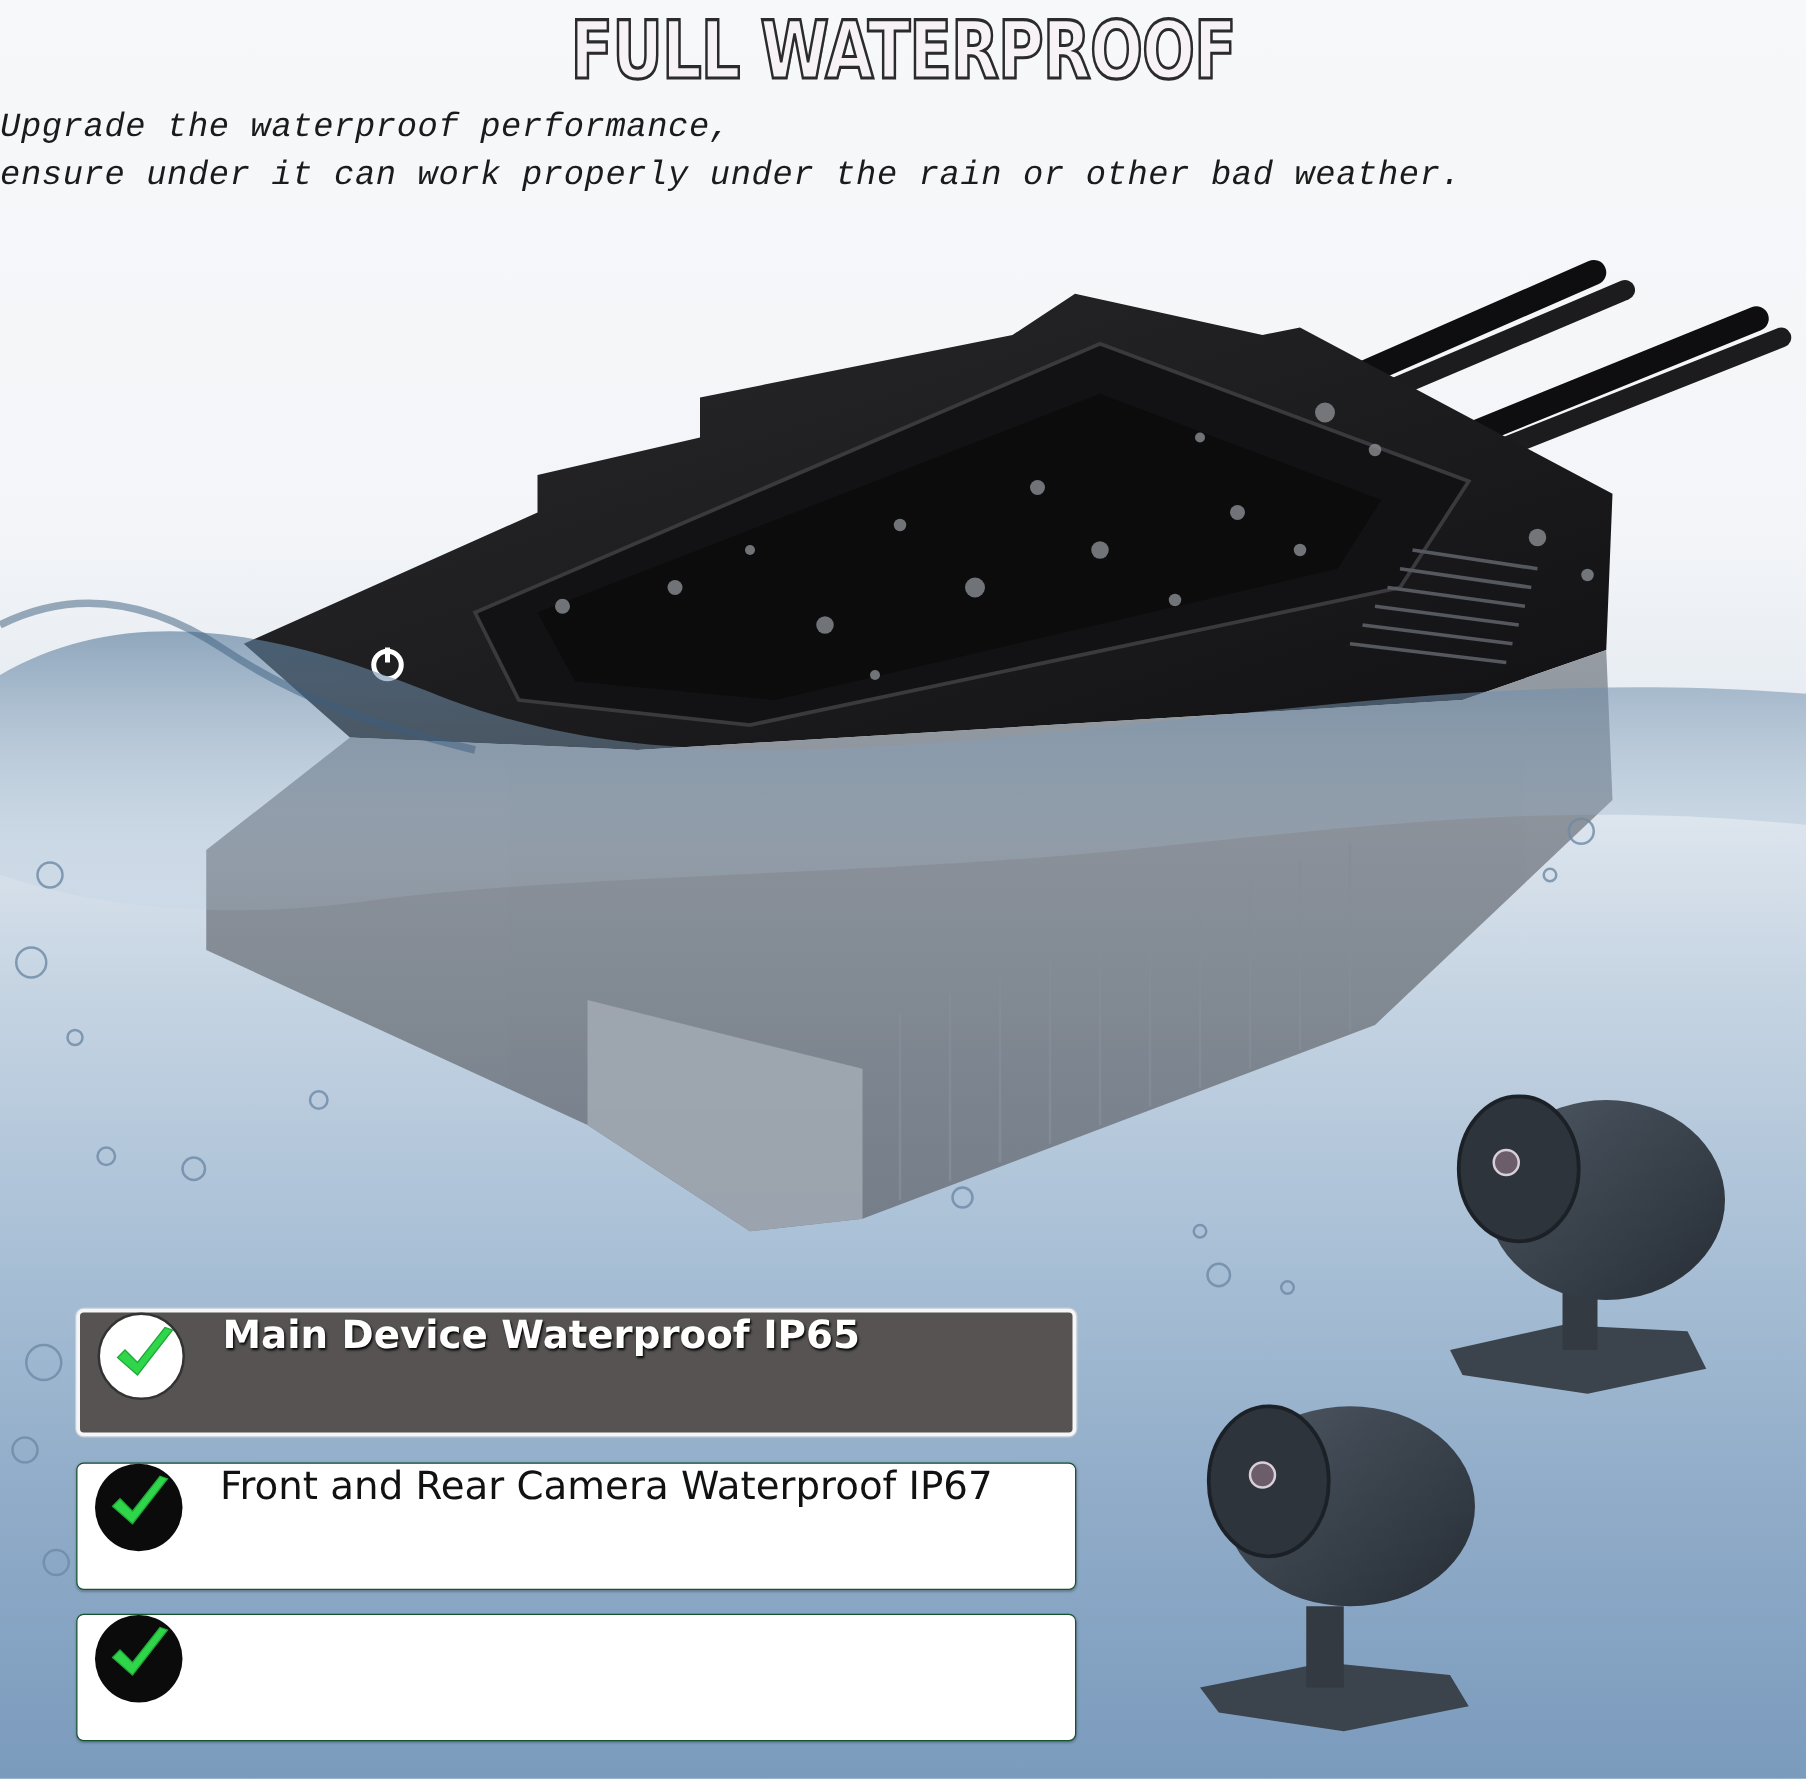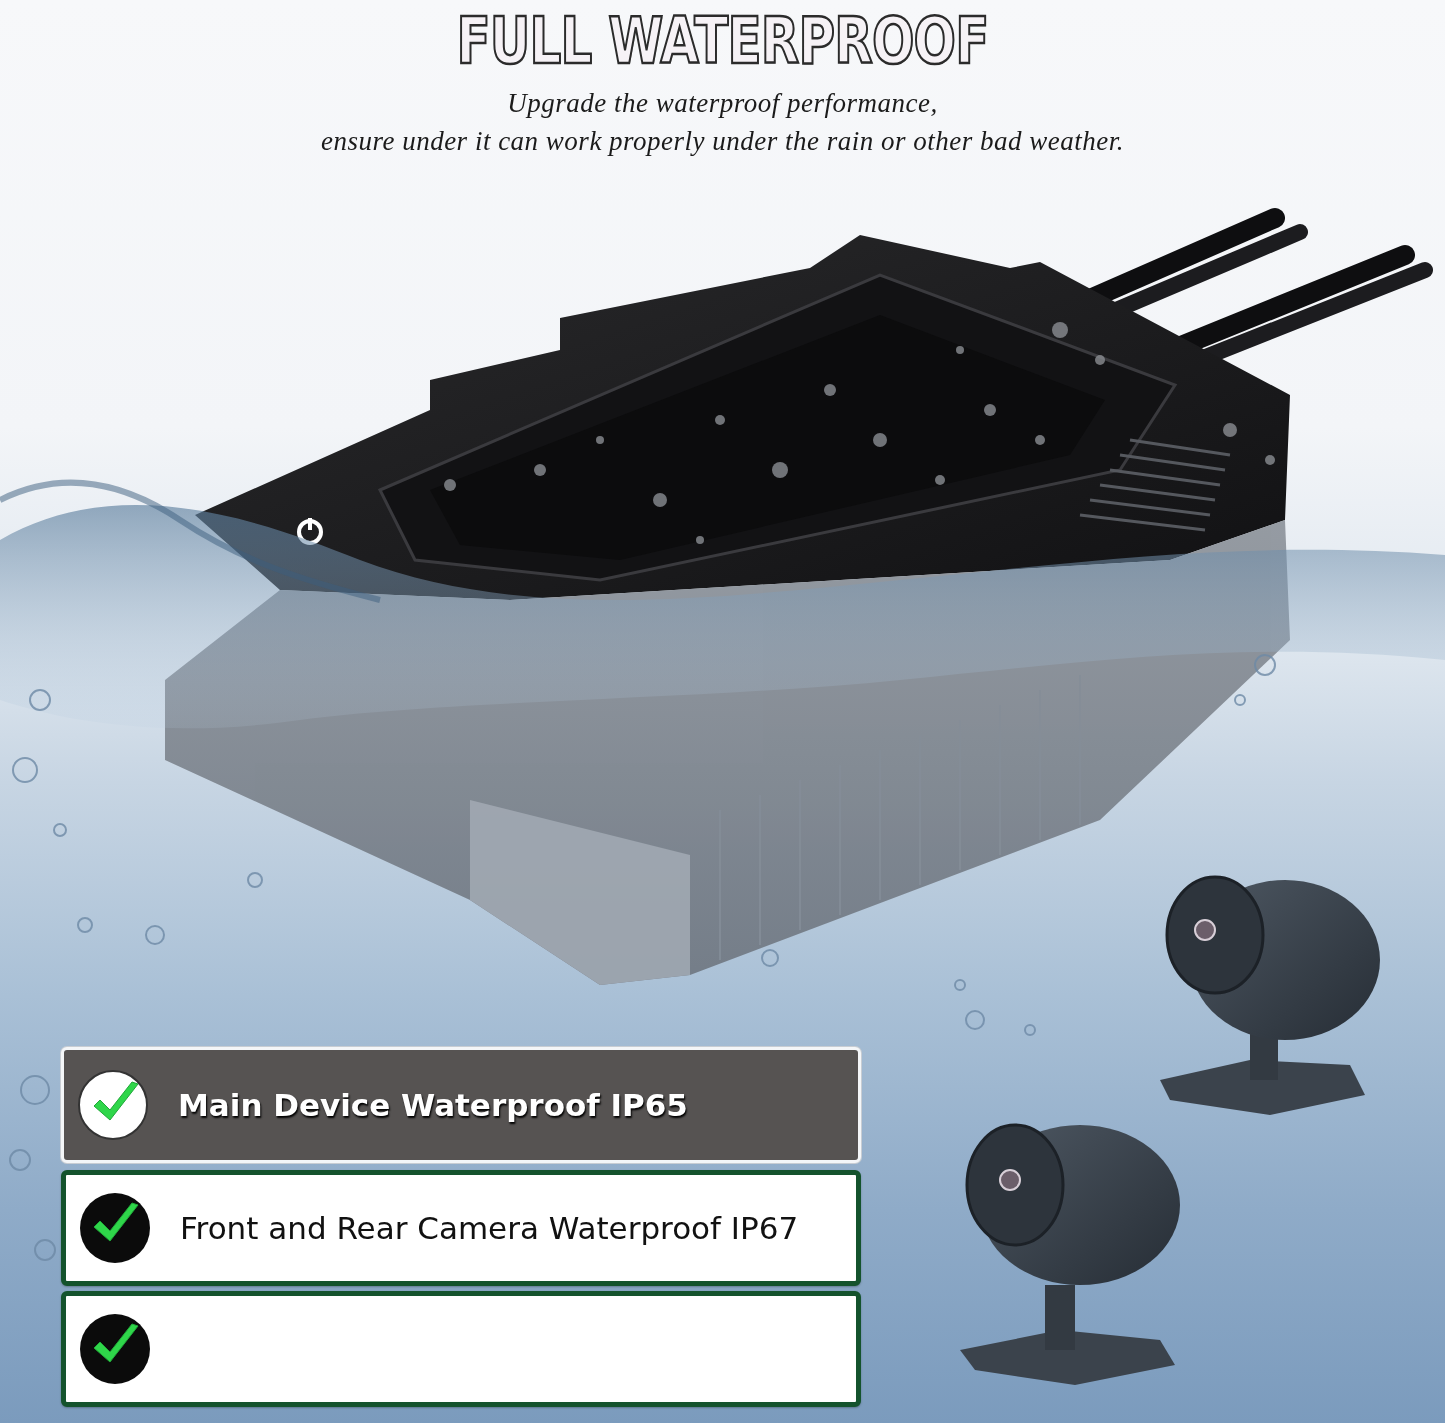--- a/index.html
+++ b/index.html
@@ -10,40 +10,40 @@
   }
   .headline {
     position: absolute; left: 0; right: 0; top: 4px; text-align: center;
     font-family: "DejaVu Sans", sans-serif; font-weight: bold; font-size: 64px;
     letter-spacing: -1px; transform: scaleX(0.78);
     color: #f6f2f6;
     -webkit-text-stroke: 2.5px #2b2b2b;
     text-shadow: 1px 1px 0 #9a9a9a;
   }
   .subtitle {
-    position: absolute; left: 0; right: 0; text-align: center;
-    font-family: Liberation Serif, serif; font-style: italic;
+    position: absolute; left: 0; right: 0; text-align: left;
+    font-family: Liberation Mono, monospace; font-style: italic;
     font-size: 27px; color: #1b1b1b; letter-spacing: 0.5px;
   }
   .sub1 { top: 88px; }
   .sub2 { top: 126px; }
 
   .scene { position: absolute; left: 0; top: 0; width: 1445px; height: 1423px; }
 
   .badge {
-    position: absolute; left: 61px; width: 800px; height: 116px;
-    border-radius: 6px; display: flex; align-items: center;
+    position: absolute; left: 61px; width: 800px; height: 102px;
+    border-radius: 6px; display: flex; align-items: flex-start;
     box-sizing: border-box;
   }
   .badge.dark {
     background: #565352; border: 3px solid #f4f6f8;
     box-shadow: 0 0 0 1px #c8cdd3;
   }
   .badge.light {
-    background: #ffffff; border: 5px solid #14532d;
+    background: #ffffff; border: 1px solid #14532d;
     box-shadow: 0 1px 2px rgba(0,0,0,0.25);
   }
   .check {
     width: 70px; height: 70px; border-radius: 50%;
     margin-left: 14px; flex: 0 0 auto; position: relative;
   }
   .check.white { background: #ffffff; border: 2px solid #333; box-sizing: border-box; }
   .check.black { background: #0b0b0b; }
   .check svg { position: absolute; left: 6px; top: 2px; }
   .badge-label {

